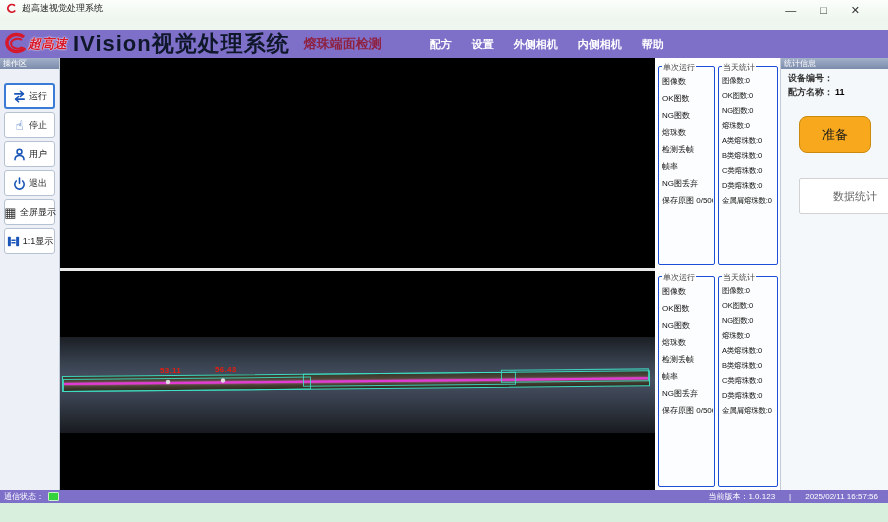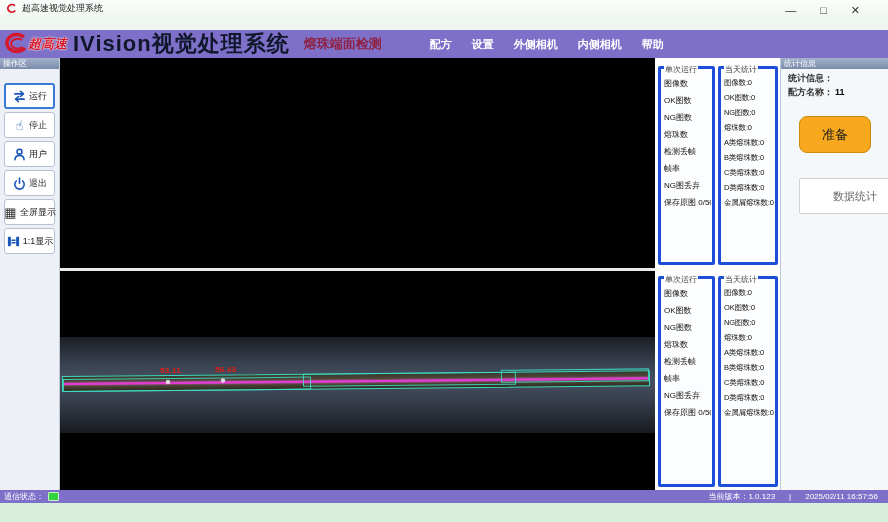--- a/index.html
+++ b/index.html
@@ -59,21 +59,21 @@
   .cybox{position:absolute;border:1px solid rgba(62,226,200,.85);}
   .redtxt{position:absolute;font-size:8px;color:#e81c10;font-weight:bold;white-space:nowrap;letter-spacing:.3px;}
   .dot{position:absolute;width:4px;height:4px;border-radius:50%;background:#dcdcdc;box-shadow:0 0 1px #fff;}
   .ticks{position:absolute;height:4px;background:repeating-linear-gradient(90deg,#8a8a8a 0 2px,transparent 2px 9px);opacity:.55;}
 
   
   .statscol{left:655px;top:58px;width:125px;height:432px;background:#fff;}
   .pair{position:absolute;left:0;right:0;}
   .pair1{top:0;height:210px;}
   .pair2{top:210px;height:222px;}
-  .gb{position:absolute;top:8px;bottom:3px;border:3px solid #1d4ed8;border-radius:2px;background:#fcfdfe;box-sizing:border-box;}
+  .gb{position:absolute;top:8px;bottom:3px;border:1px solid #1d4ed8;border-radius:2px;background:#fcfdfe;box-sizing:border-box;}
   .gb-single{left:3px;width:57px;}
   .gb-daily{left:63px;width:60px;}
   .gb-cap{position:absolute;top:-5px;left:3px;font-size:8px;color:#444;background:#fdfdfe;padding:0 1px;white-space:nowrap;}
   .gb-rows{position:absolute;top:9px;left:3px;right:1px;display:flex;flex-direction:column;gap:6px;}
   .gb-daily .gb-rows{gap:5px;}
   .srow{font-size:8px;color:#111;white-space:nowrap;overflow:hidden;}
   .gb-daily .srow{font-size:7.5px;letter-spacing:-.2px;}
 
   
   .infopanel{left:780px;top:58px;width:108px;height:432px;background:#f5f8fb;border-left:1px solid #c2cad6;box-sizing:border-box;}
@@ -263,21 +263,21 @@
         <div class="srow"><span>D类熔珠数:</span><span>0</span></div>
         <div class="srow"><span>金属屑熔珠数:</span><span>0</span></div>
       </div>
     </div>
   </div>
 </div>
 
 <div class="abs infopanel">
   <div class="panel-strip">统计信息</div>
   <div class="info-row" style="top:14px;">
-    <span class="lab">统计信息：</span><span class="value"></span>
+    <span class="lab">设备编号：</span><span class="value"></span>
   </div>
   <div class="info-row" style="top:28px;">
     <span class="lab">配方名称：</span><span class="value">11</span>
   </div>
   <div class="btn-prepare">准备</div>
   <div class="btn-datastats">数据统计</div>
 </div>
 
 <div class="abs statusbar">
   <div class="comm">

